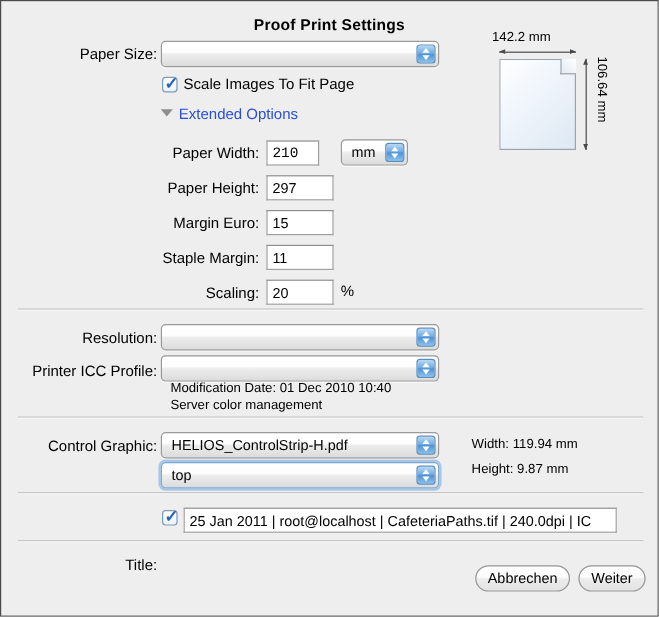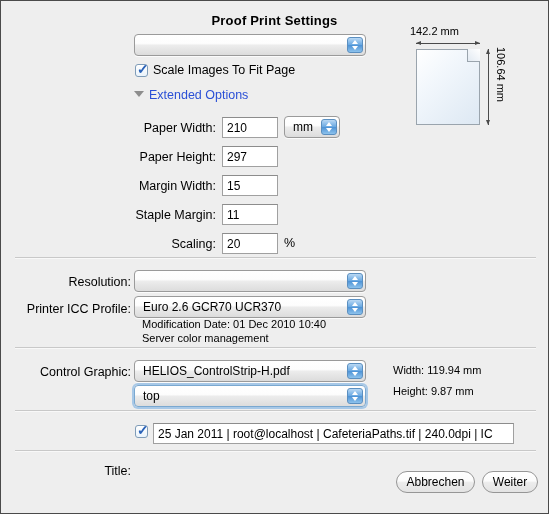--- a/index.html
+++ b/index.html
@@ -272,20 +272,21 @@
     color: #000;
   }
 </style>
 </head>
 <body>
 
 <div class="window">
 
   <div class="title-head">Proof Print Settings</div>
 
+  <div class="lbl" style="left:30px; top:37px; width:100px;">Paper Size:</div>
   <div class="popup" style="left:133px; top:33px; width:232px;">
     <div class="stepper">
       <span class="ar up"></span>
         <span class="ar dn"></span>
     </div>
   </div>
 
   <div class="cbox" style="left:134px; top:63px;">
     <span class="tick">✓</span>
   </div>
@@ -297,37 +298,37 @@
   <div class="paper-wrap">
     <div class="dim-lbl-w">142.2 mm</div>
     <div class="dim-h"></div>
     <div class="sheet"></div>
     <div class="fold" style="left:71px; top:28px;"></div>
     <div class="dim-v"></div>
     <div class="dim-lbl-h">106.64 mm</div>
   </div>
 
   <div class="lbl" style="left:40px; top:120px; width:175px;">Paper Width:</div>
-  <div class="field" style="left:221px; top:116px; width:56px;">
+  <div class="field" style="left:221px; top:116px; width:44px;font-family:Liberation Mono, monospace;">
     <div class="ftext">210</div>
   </div>
   <div class="popup" style="left:283px; top:115px; width:56px;">
     <div class="ptext">mm</div>
     <div class="stepper">
       <span class="ar up"></span>
         <span class="ar dn"></span>
     </div>
   </div>
 
   <div class="lbl" style="left:40px; top:149px; width:175px;">Paper Height:</div>
   <div class="field" style="left:221px; top:145px; width:56px;">
     <div class="ftext">297</div>
   </div>
 
-  <div class="lbl" style="left:40px; top:178px; width:175px;">Margin Width:</div>
+  <div class="lbl" style="left:40px; top:178px; width:175px;">Margin Euro:</div>
   <div class="field" style="left:221px; top:174px; width:56px;">
     <div class="ftext">15</div>
   </div>
 
   <div class="lbl" style="left:40px; top:207px; width:175px;">Staple Margin:</div>
   <div class="field" style="left:221px; top:203px; width:56px;">
     <div class="ftext">11</div>
   </div>
 
   <div class="lbl" style="left:40px; top:236px; width:175px;">Scaling:</div>
@@ -341,21 +342,20 @@
   <div class="lbl" style="left:30px; top:274px; width:100px;">Resolution:</div>
   <div class="popup" style="left:133px; top:269px; width:232px;">
     <div class="stepper">
       <span class="ar up"></span>
         <span class="ar dn"></span>
     </div>
   </div>
 
   <div class="lbl" style="left:14px; top:301px; width:116px;">Printer ICC Profile:</div>
   <div class="popup" style="left:133px; top:295px; width:232px;">
-    <div class="ptext">Euro 2.6 GCR70 UCR370</div>
     <div class="stepper">
       <span class="ar up"></span>
         <span class="ar dn"></span>
     </div>
   </div>
   <div class="static-txt" style="left:141px; top:317px;">Modification Date: 01 Dec 2010 10:40</div>
   <div class="static-txt" style="left:141px; top:331px;">Server color management</div>
 
   <div class="sep" style="left:14px; top:346px; width:521px;"></div>
 

